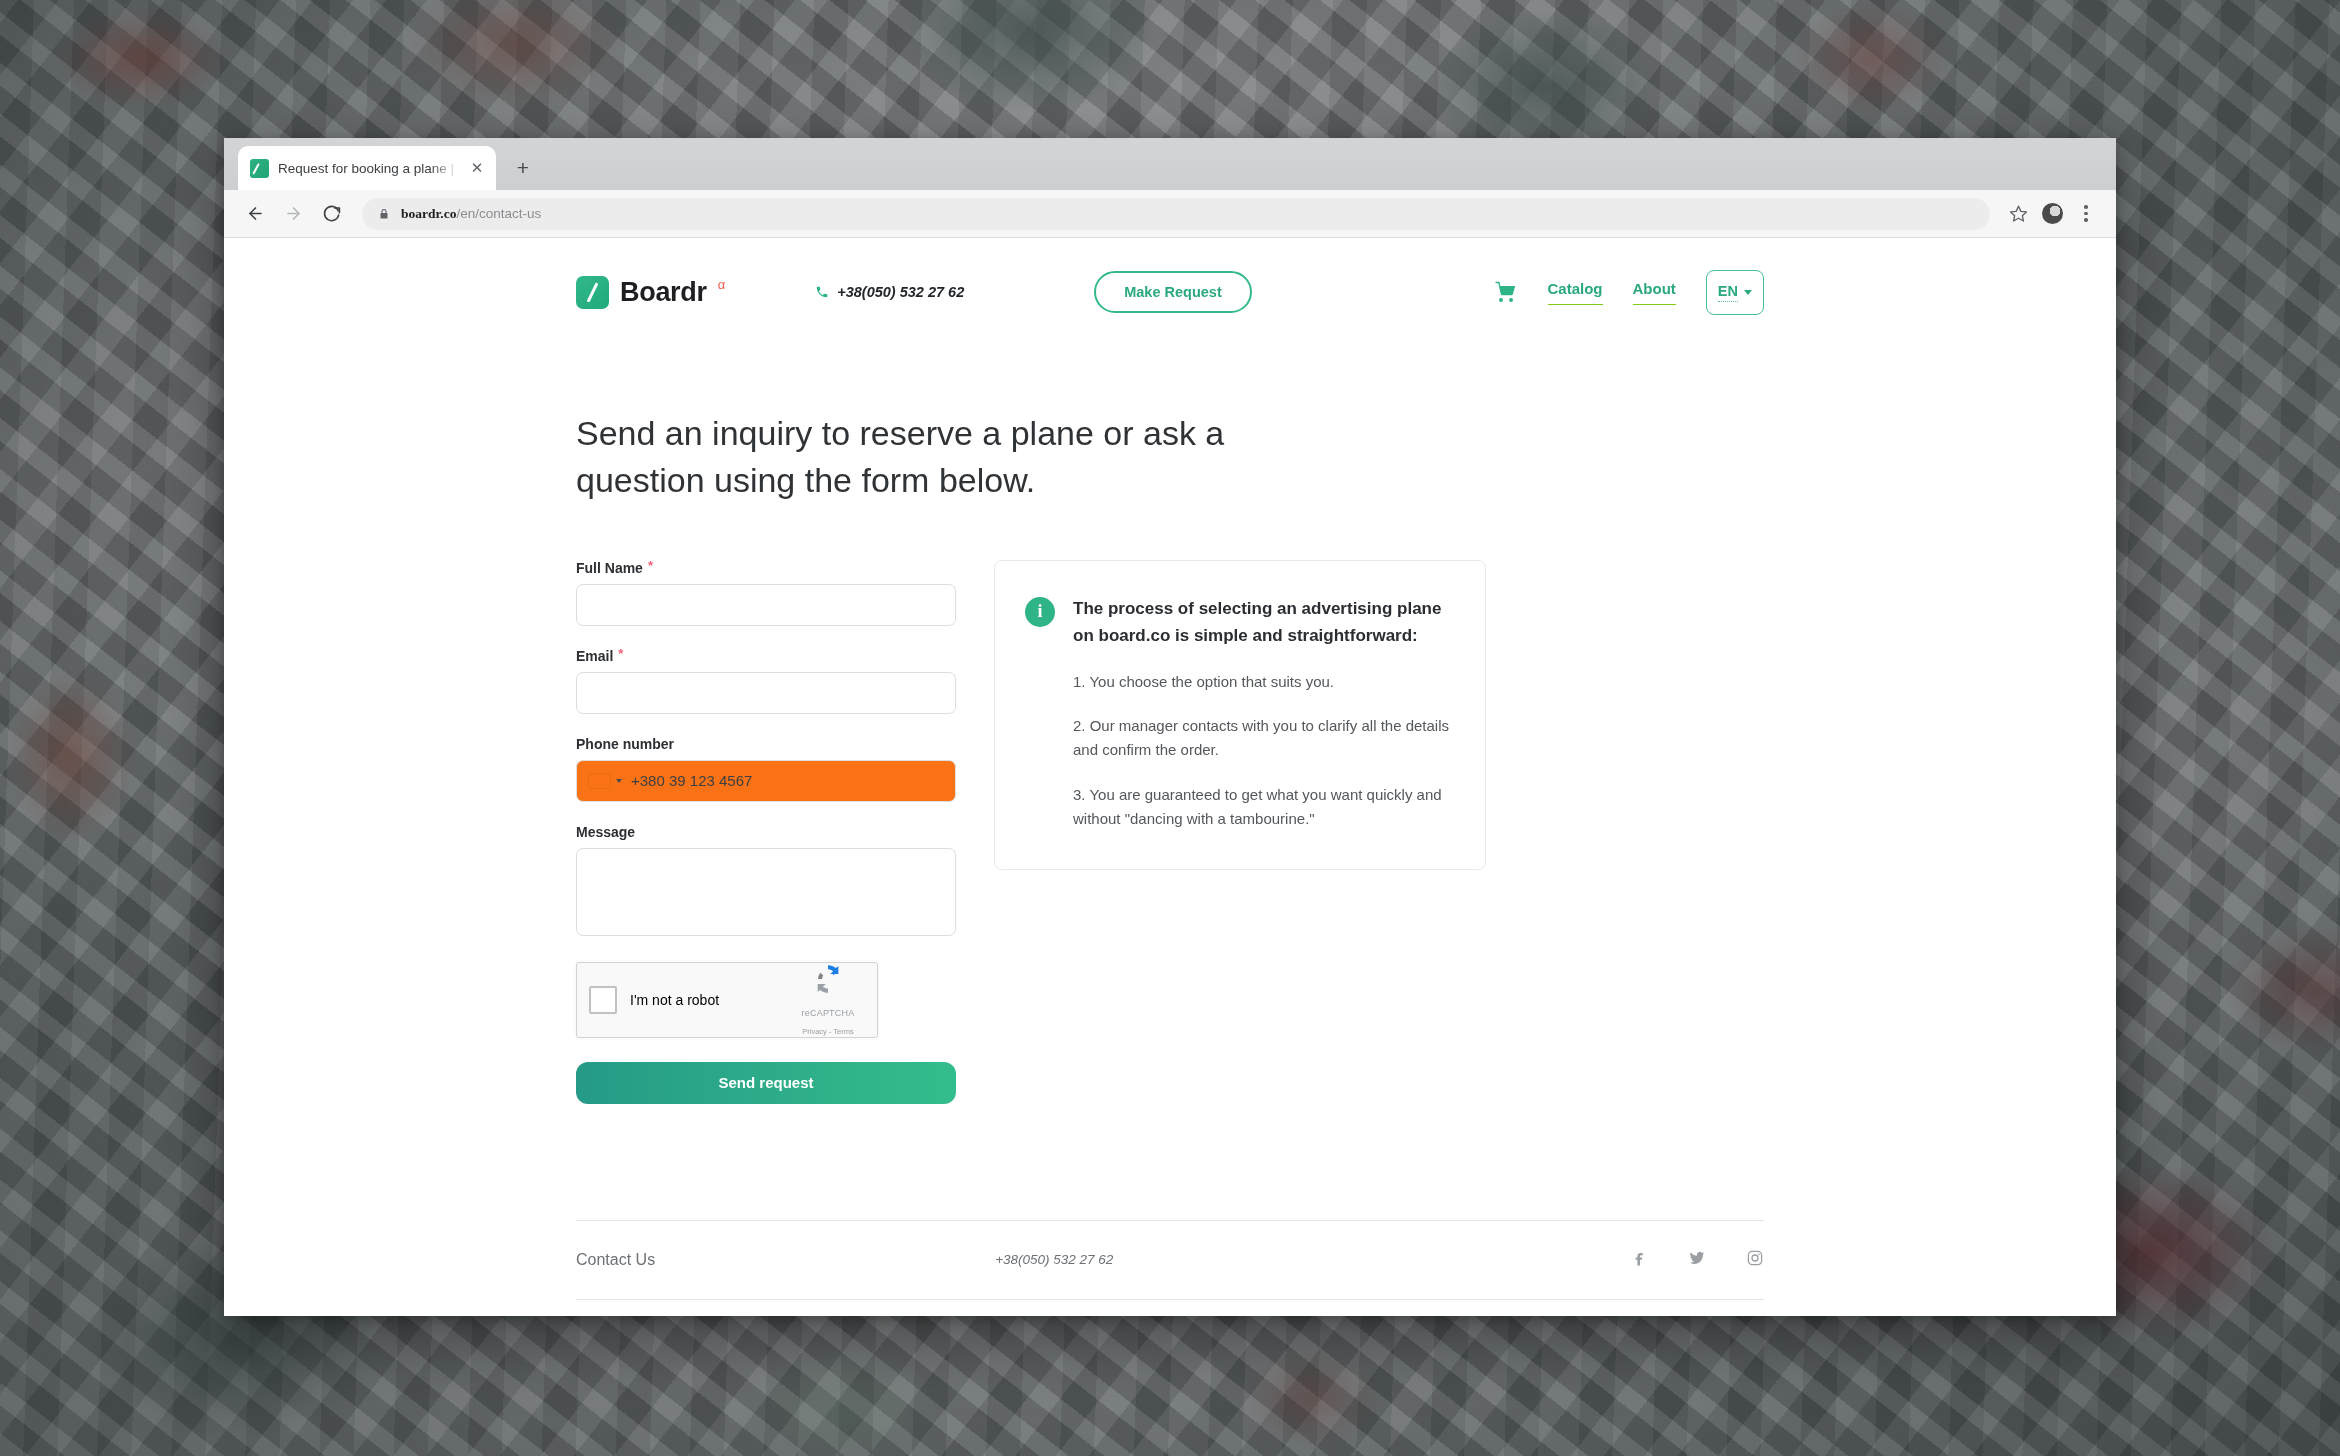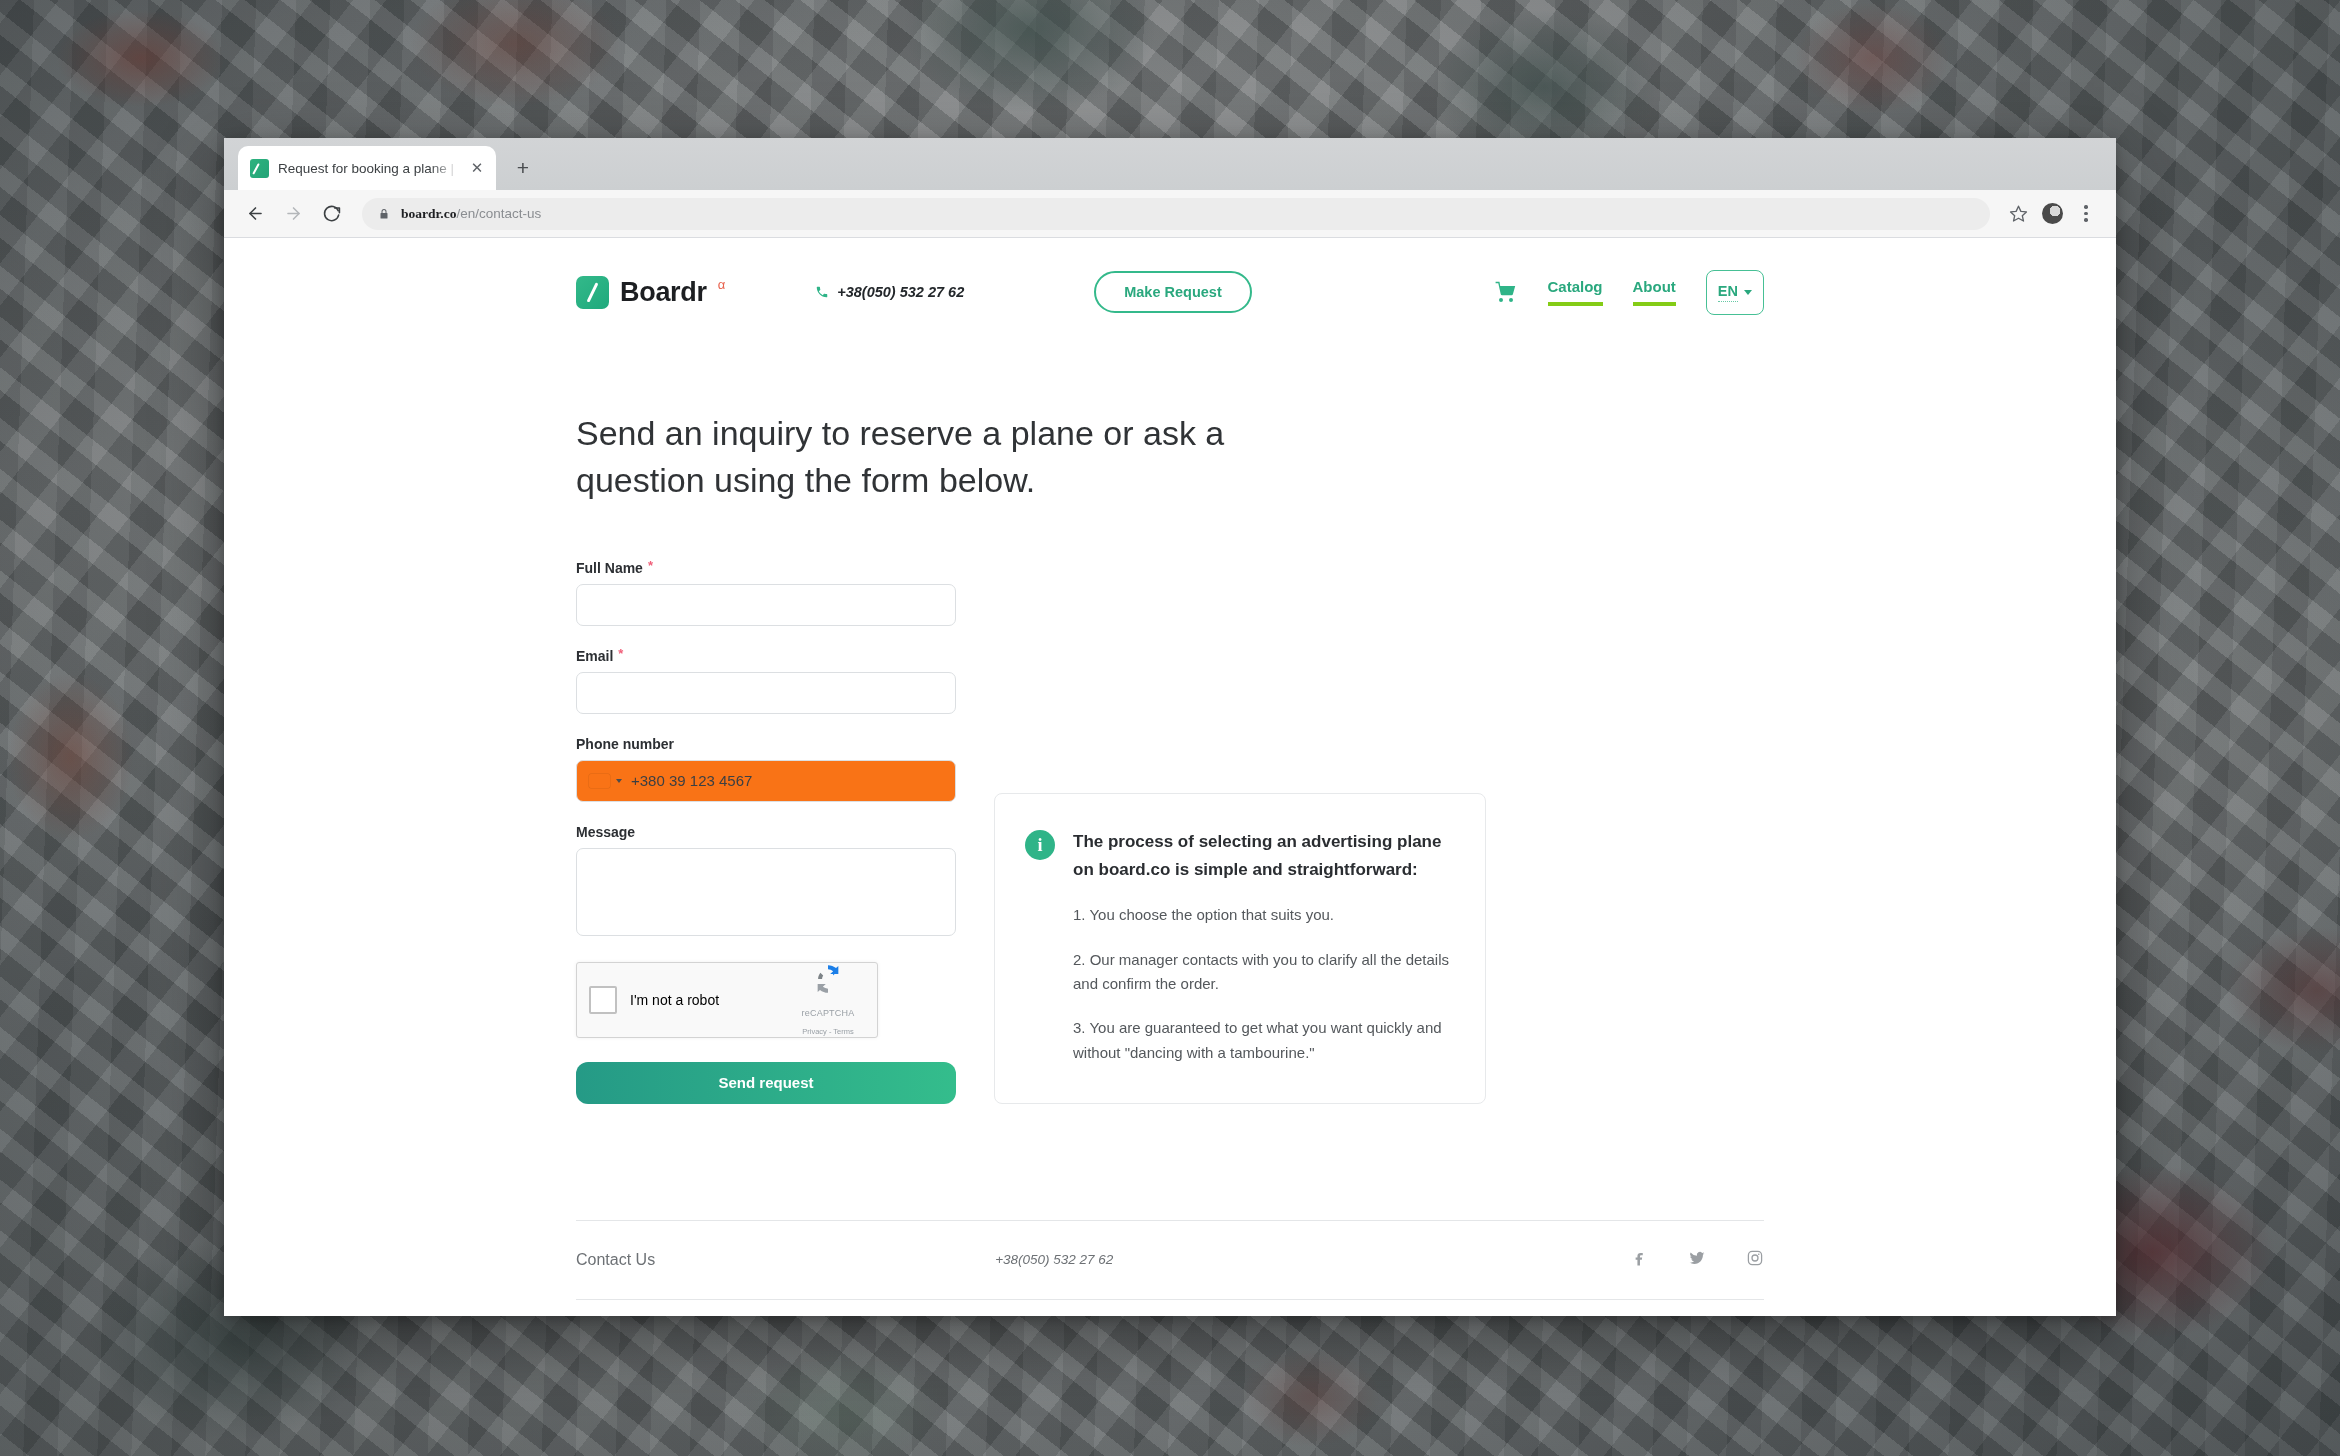--- a/index.html
+++ b/index.html
@@ -169,41 +169,41 @@
     font-size: 14.5px; font-weight: bold;
     display: flex; align-items: center; justify-content: center;
     cursor: pointer;
   }
 
   .hdr-right { margin-left: auto; display: flex; align-items: center; gap: 30px; }
   .cart-icon { color: #2fb488; display: flex; align-items: center; }
   .cart-icon svg { width: 24px; height: 24px; }
   .nav-link {
     font-size: 15px; font-weight: bold; color: #2aa87e;
-    padding-bottom: 7px; border-bottom: 4px solid #84cc16;
+    padding-bottom: 7px; border-bottom: 1px solid #84cc16;
     cursor: pointer;
   }
   .lang {
     border: 1.6px solid #46c095; border-radius: 8px;
     height: 45px; padding: 0 11px;
     display: flex; align-items: center; gap: 6px;
     color: #2aa87e; font-size: 14.5px; font-weight: bold;
     cursor: pointer; position: relative;
   }
   .lang-txt { border-bottom: 1.5px dotted #68c9a6; line-height: 19px; }
   .caret { width: 0; height: 0; border-left: 4.5px solid transparent; border-right: 4.5px solid transparent; border-top: 5px solid #2aa87e; }
 
   .headline {
     margin-top: 80px;
     font-size: 34px; line-height: 1.38;
     color: #303336; font-weight: normal;
     max-width: 740px;
   }
 
-  .content { display: flex; gap: 20px; margin-top: 56px; align-items: flex-end; }
+  .content { display: flex; gap: 20px; margin-top: 56px; align-items: flex-start; }
 
   .form-col { width: 380px; }
   .field-label {
     font-size: 14px; font-weight: bold; color: #2c2f33;
     margin-bottom: 8px; display: flex; align-items: flex-start; gap: 5px;
   }
   .req { color: #f0607a; font-size: 13px; line-height: 12px; }
   .text-input {
     width: 100%; height: 42px;
     border: 1px solid #dcdfe2; border-radius: 7px;

